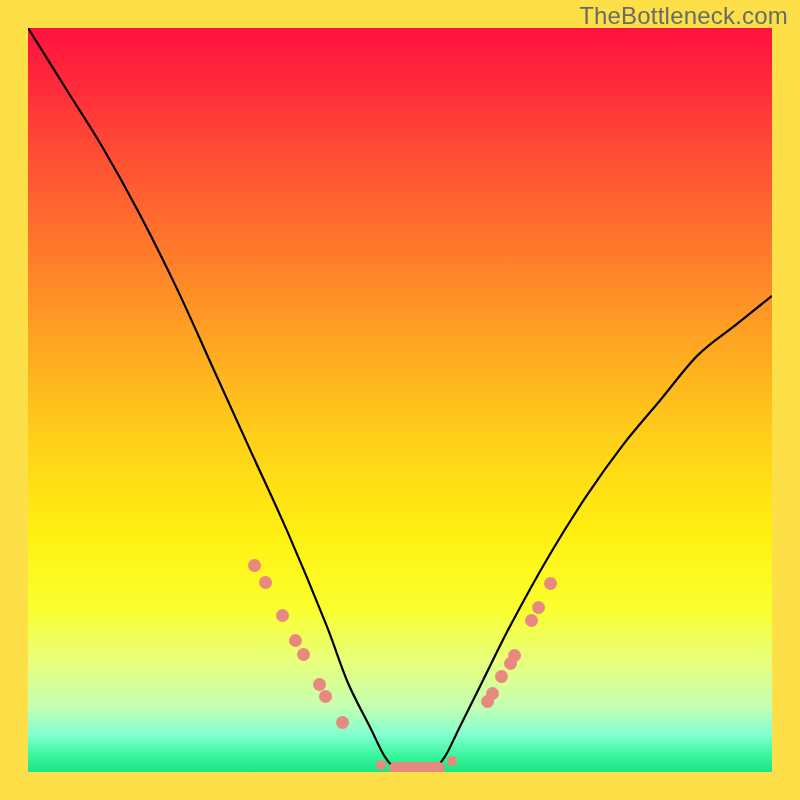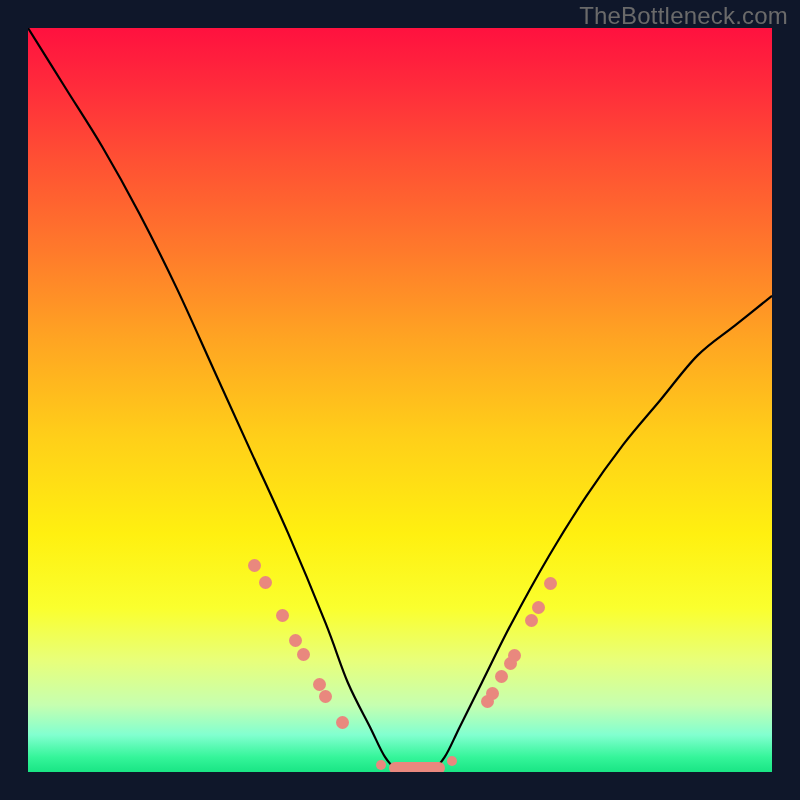--- a/index.html
+++ b/index.html
@@ -10,21 +10,21 @@
     overflow: hidden;
     background: #000;
     font-family: Arial, Helvetica, sans-serif;
   }
   .frame {
     position: absolute;
     left: 0;
     top: 0;
     width: 800px;
     height: 800px;
-    background: #0f172a;
+    background: #fde047;
   }
   .plot-area {
     position: absolute;
     left: 28px;
     top: 28px;
     width: 744px;
     height: 744px;
     overflow: hidden;
   }
   .gradient-bg {

